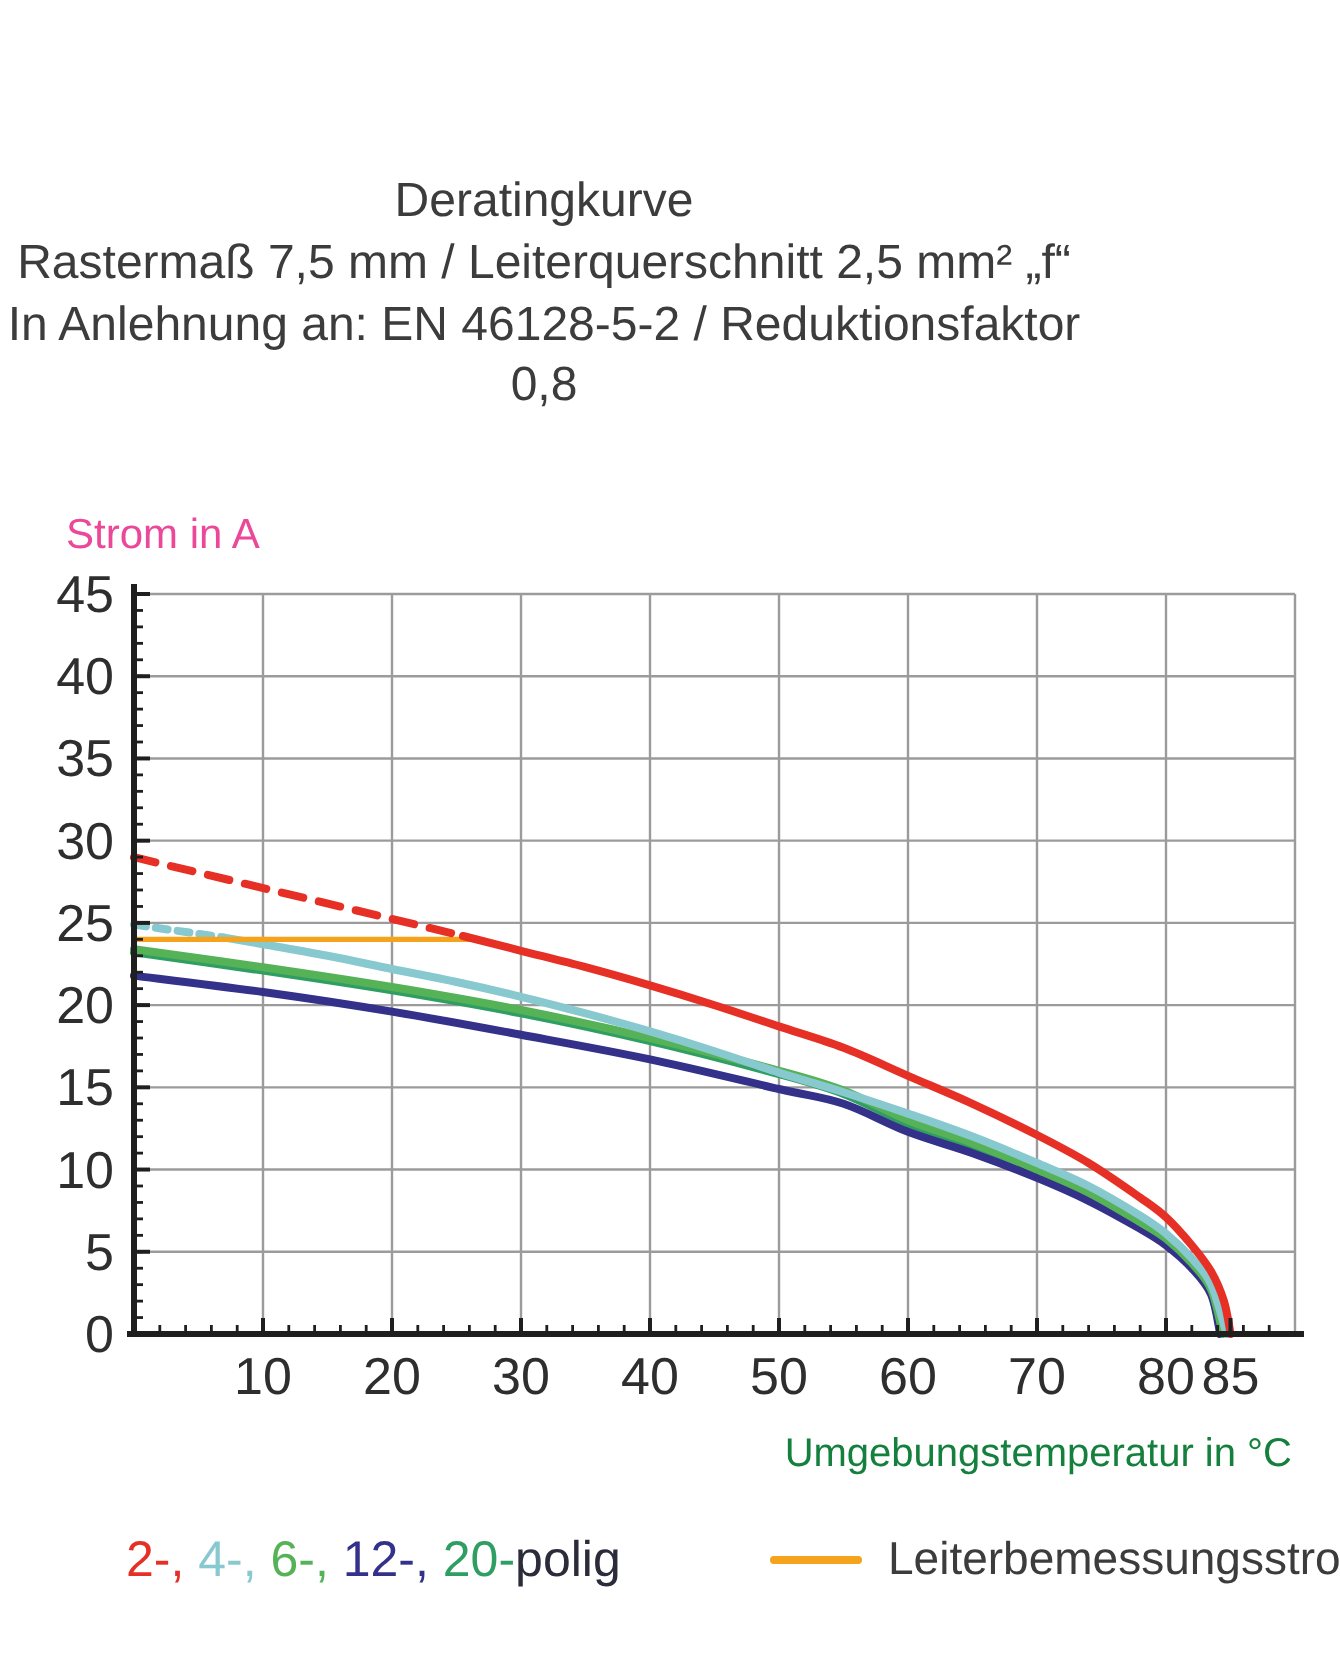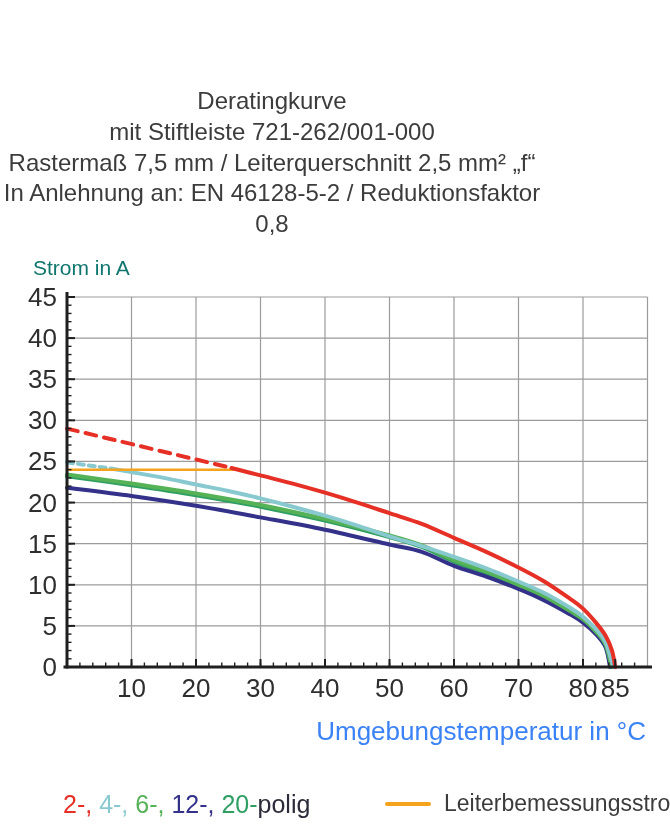--- a/index.html
+++ b/index.html
@@ -1,38 +1,37 @@
 <!DOCTYPE html>
 <html><head>
 <meta charset="utf-8">
 <style>
   html,body{margin:0;padding:0;background:#ffffff;}
   #page{position:relative;width:670px;height:836px;background:#ffffff;overflow:hidden;
         font-family:"Liberation Sans",sans-serif;color:#3a3a3a;}
   #title-block{position:absolute;top:86px;left:0;width:544px;text-align:center;
                font-size:24px;line-height:30.8px;color:#3c3c3c;font-weight:400;}
-  #ylabel{position:absolute;left:33px;top:256px;font-size:21px;color:#0f766e;}
-  #xlabel{position:absolute;right:24px;top:716px;font-size:26px;color:#3b82f6;}
+  #ylabel{position:absolute;left:33px;top:256px;font-size:21px;color:#ec4899;}
+  #xlabel{position:absolute;right:24px;top:716px;font-size:20px;color:#15803d;}
   #chart-svg{position:absolute;left:0;top:0;}
-  #legend-row{position:absolute;left:0;top:788px;width:632px;height:40px;}
+  #legend-row{position:absolute;left:0;top:764px;width:632px;height:40px;}
   #legend-poles{position:absolute;left:63px;top:2px;font-size:25px;white-space:pre;}
   #legend-poles span{font-weight:400;}
   #legend-current{position:absolute;left:385px;top:2px;display:flex;align-items:center;}
   #legend-current .swatch{width:46px;height:4px;border-radius:2px;margin-right:13px;}
   #legend-current .lbl{font-size:23px;color:#3c3c3c;}
   .tick-label{font-family:"Liberation Sans",sans-serif;fill:#2e2e2e;}
 </style>
 </head>
 <body>
 
 <div id="page">
 
   <div id="title-block">
     <div>Deratingkurve</div>
-    <div>mit Stiftleiste 721-262/001-000</div>
     <div>Rastermaß 7,5 mm / Leiterquerschnitt 2,5 mm² „f“</div>
     <div>In Anlehnung an: EN 46128-5-2 / Reduktionsfaktor 0,8</div>
   </div>
 
   <div id="ylabel">Strom in A</div>
 
   <svg id="chart-svg" width="670" height="836" viewBox="0 0 670 836">
     <g id="grid-layer">
         <line x1="131.5" y1="297" x2="131.5" y2="667" stroke="#9b9b9b" stroke-width="1.2"></line>
         <line x1="196" y1="297" x2="196" y2="667" stroke="#9b9b9b" stroke-width="1.2"></line>

